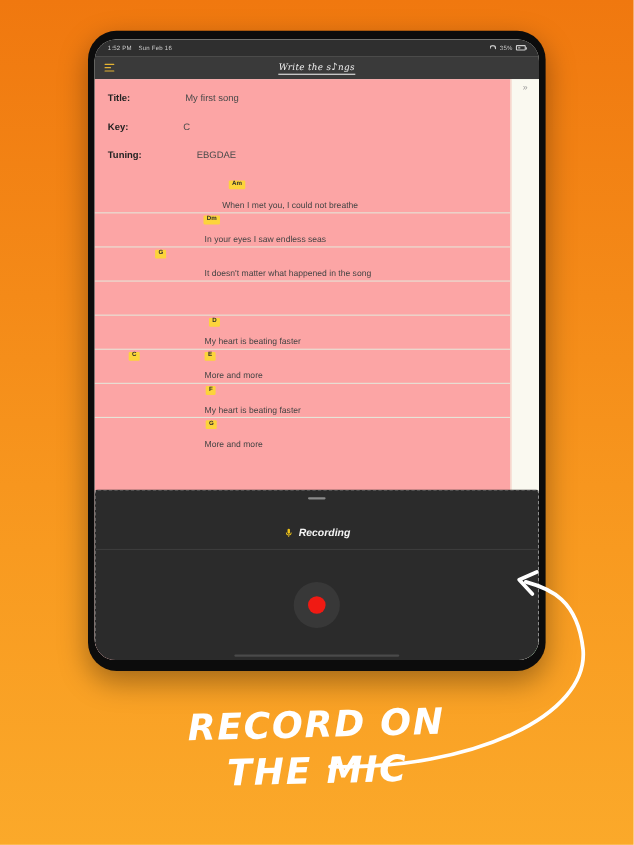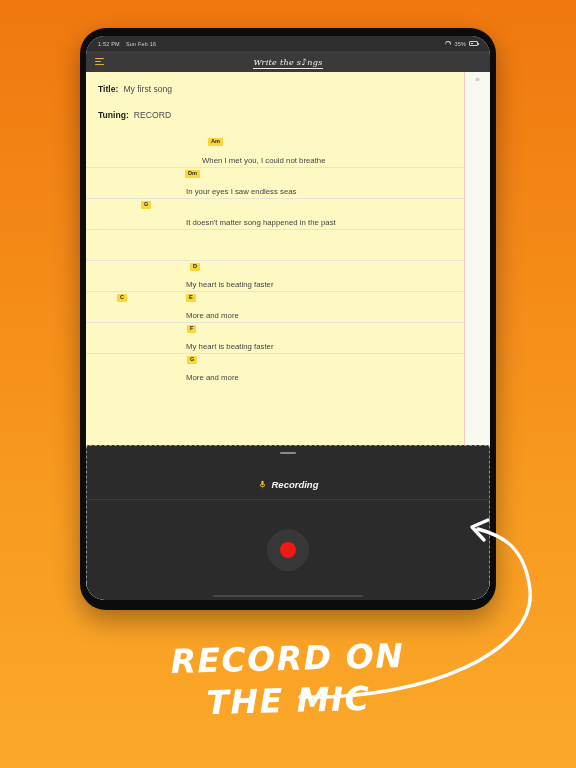--- a/index.html
+++ b/index.html
@@ -54,27 +54,27 @@
     color:#f2f2f2; font-size:8px; font-style:italic;
     font-family:"DejaVu Serif", serif; letter-spacing:.3px;
     pointer-events:none;
   }
   .apptitle u{ text-decoration:none; border-bottom:.8px solid #e9e9e9; padding-bottom:1px; }
   .note-glyph{ color:#f2f2f2; font-size:9px; }
 
   
   .content{ flex:1; display:flex; min-height:0; }
   .doc{
-    flex:1; background:#fef9c3; padding:12px 0 0 0;
+    flex:1; background:#fca5a5; padding:12px 0 0 0;
     overflow:hidden; position:relative;
   }
   .meta{ padding:0 12px; }
   .meta-row{ display:flex; align-items:baseline; margin-bottom:16px; font-size:8.6px; color:#3c3c3c; }
   .meta-row b{ font-weight:bold; margin-right:5px; color:#222; }
-  .meta-row span{ color:#4a4a4a; }
+  .meta-row span{ color:#4a4a4a;margin-left:45px; }
 
   
   .sheet{ margin-top:2px; }
   .line{
     position:relative; height:31px;
     border-top:.7px solid #e6e4d8;
   }
   .line:first-child{ border-top:none;margin-left:16px; }
   .chord{
     position:absolute; top:2px;
@@ -183,36 +183,40 @@
 
     <div class="content">
 
       <div class="doc">
         <div class="meta">
           <div class="meta-row">
             <b>Title:</b>
             <span>My first song</span>
           </div>
           <div class="meta-row">
+            <b>Key:</b>
+            <span>C</span>
+          </div>
+          <div class="meta-row">
             <b>Tuning:</b>
-            <span>RECORD</span>
+            <span>EBGDAE</span>
           </div>
         </div>
         <div class="sheet" id="sheet">
             <div class="line">
               <span class="chord" style="left: 106px;">Am</span>
               <span class="lyric">When I met you, I could not breathe</span>
             </div>
             <div class="line">
               <span class="chord" style="left: 99px;">Dm</span>
               <span class="lyric">In your eyes I saw endless seas</span>
             </div>
             <div class="line">
               <span class="chord" style="left: 55px;">G</span>
-              <span class="lyric">It doesn't matter song happened in the past</span>
+              <span class="lyric">It doesn't matter what happened in the song</span>
             </div>
             <div class="line">
               <span class="lyric"></span>
             </div>
             <div class="line">
               <span class="chord" style="left: 104px;">D</span>
               <span class="lyric">My heart is beating faster</span>
             </div>
             <div class="line">
               <span class="chord" style="left: 31px;">C</span>

